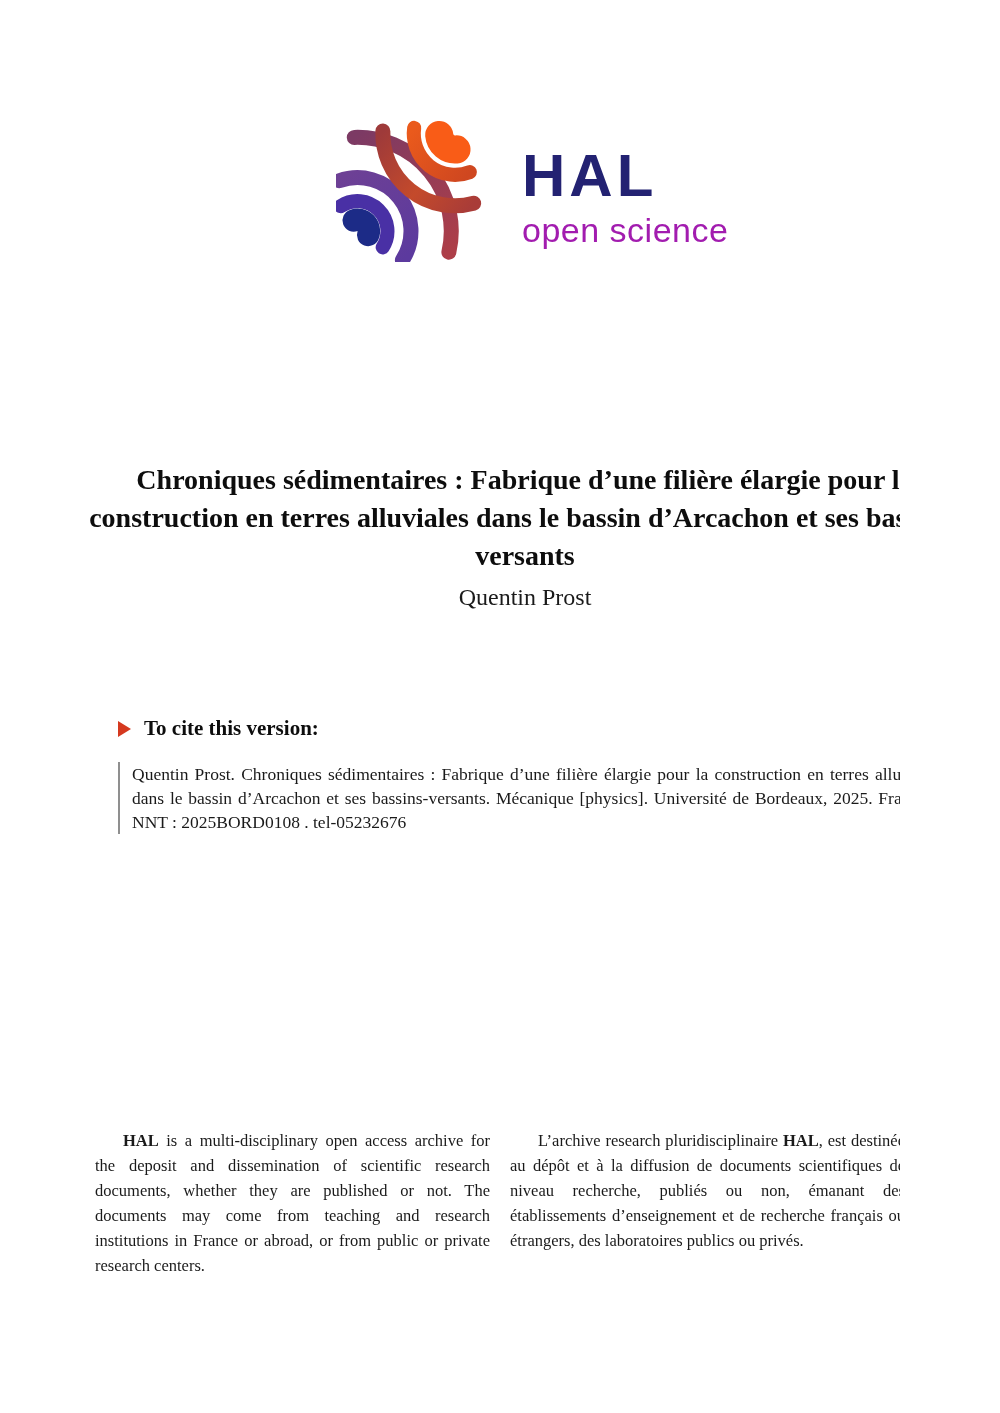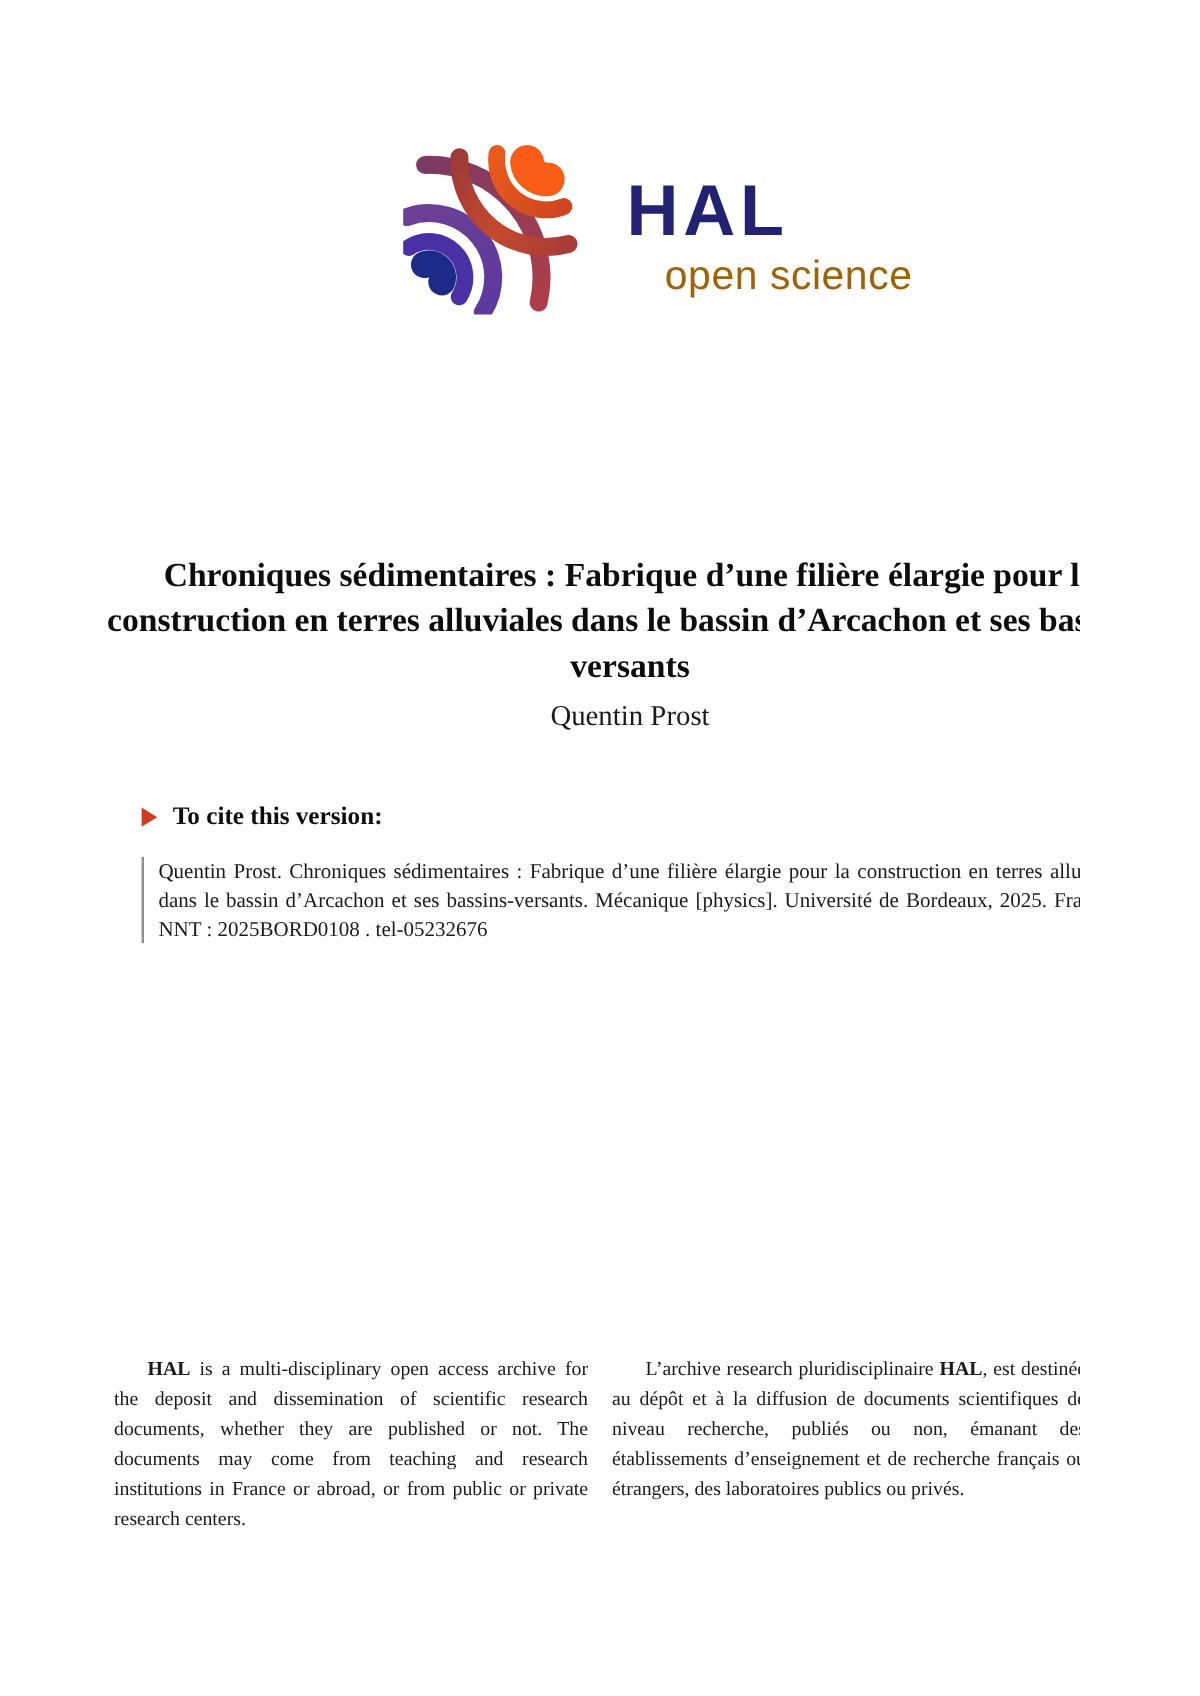--- a/index.html
+++ b/index.html
@@ -40,23 +40,22 @@
     line-height: 60px;
     font-weight: 800;
     letter-spacing: 4px;
     color: #232272;
   }
   .tagline {
     margin-top: 6px;
     font-size: 34px;
     line-height: 36px;
     font-weight: 500;
-    color: #a16207;
+    color: #a21caf;
     letter-spacing: 0.5px;
-    margin-left: 32px;
   }
 
   
   .header-block {
     position: absolute;
     left: 85px;
     top: 461px;
     width: 880px;
     text-align: center;
   }
@@ -78,20 +77,21 @@
     left: 118px;
     top: 668px;
     width: 824px;
   }
   .cite-heading {
     display: flex;
     align-items: center;
     font-size: 21px;
     font-weight: bold;
     color: #0d0d0d;
+    margin-top: 48px;
   }
   .arrow {
     width: 0;
     height: 0;
     border-left: 13px solid #d5391f;
     border-top: 8px solid transparent;
     border-bottom: 8px solid transparent;
     margin-right: 13px;
     flex: 0 0 auto;
   }

